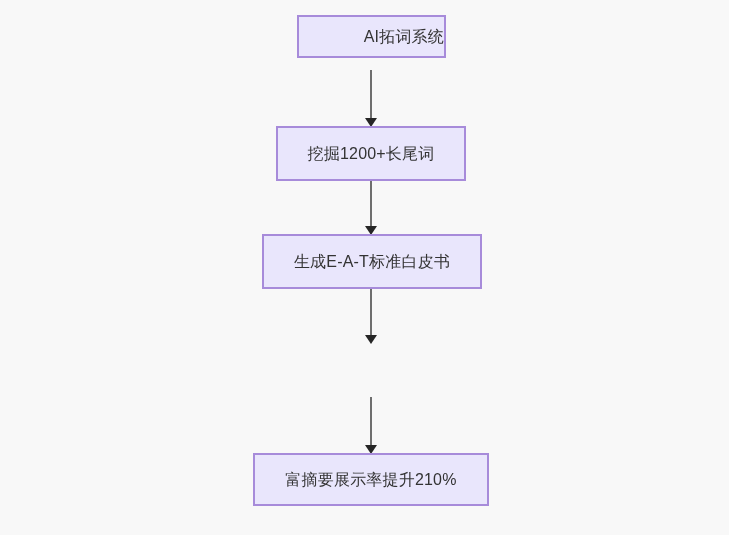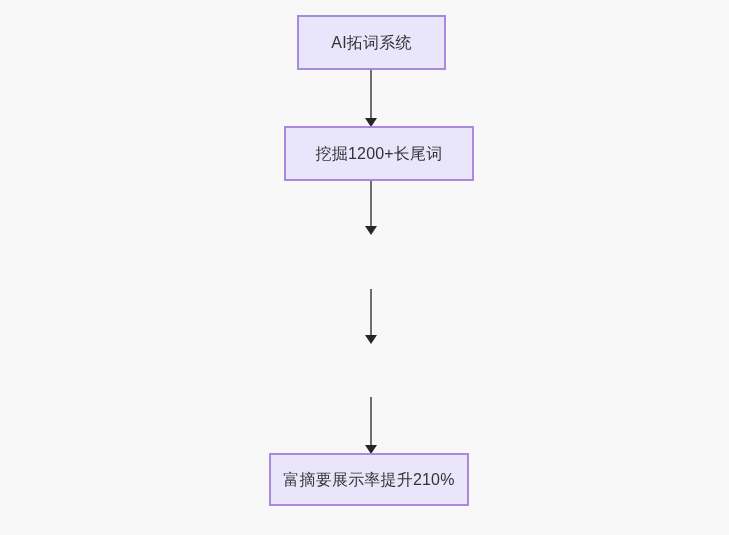--- a/index.html
+++ b/index.html
@@ -56,25 +56,25 @@
     bottom: 0;
     width: 0;
     height: 0;
     margin-left: -6px;
     border-left: 6px solid transparent;
     border-right: 6px solid transparent;
     border-top: 9px solid #262626;
   }
 
   
-  #node-0 { left: 297px; top: 15px;  width: 149px; height: 55px; }
-  #node-1 { left: 284px; top: 126px; width: 190px; height: 55px; }
+  #node-0 { left: 297px; top: 15px;  width: 149px; height: 43px; justify-content: flex-end; }
+  #node-1 { left: 276px; top: 126px; width: 190px; height: 55px; }
   #node-2 { left: 262px; top: 234px; width: 220px; height: 55px; }
   #node-3 { left: 264px; top: 343px; width: 215px; height: 54px; }
-  #node-4 { left: 253px; top: 453px; width: 200px; height: 53px; margin-left: 16px; }
+  #node-4 { left: 253px; top: 453px; width: 236px; height: 53px; }
 
   
   #edge-0 { left: 359px; top: 70px;  width: 24px; height: 57px; }
   #edge-1 { left: 359px; top: 181px; width: 24px; height: 54px; }
   #edge-2 { left: 359px; top: 289px; width: 24px; height: 55px; }
   #edge-3 { left: 359px; top: 397px; width: 24px; height: 57px; }
 
   #edge-0 .edge-line { height: 48px; }
   #edge-1 .edge-line { height: 45px; }
   #edge-2 .edge-line { height: 46px; }
@@ -96,20 +96,23 @@
 
   <div class="node" id="node-1">
     <span class="node-label">挖掘1200+长尾词</span>
   </div>
 
   <div class="edge" id="edge-1">
     <div class="edge-line"></div>
     <div class="edge-arrow"></div>
   </div>
 
+  <div class="node" id="node-2">
+    <span class="node-label">生成E-A-T标准白皮书</span>
+  </div>
 
   <div class="edge" id="edge-2">
     <div class="edge-line"></div>
     <div class="edge-arrow"></div>
   </div>
 
 
   <div class="edge" id="edge-3">
     <div class="edge-line"></div>
     <div class="edge-arrow"></div>

